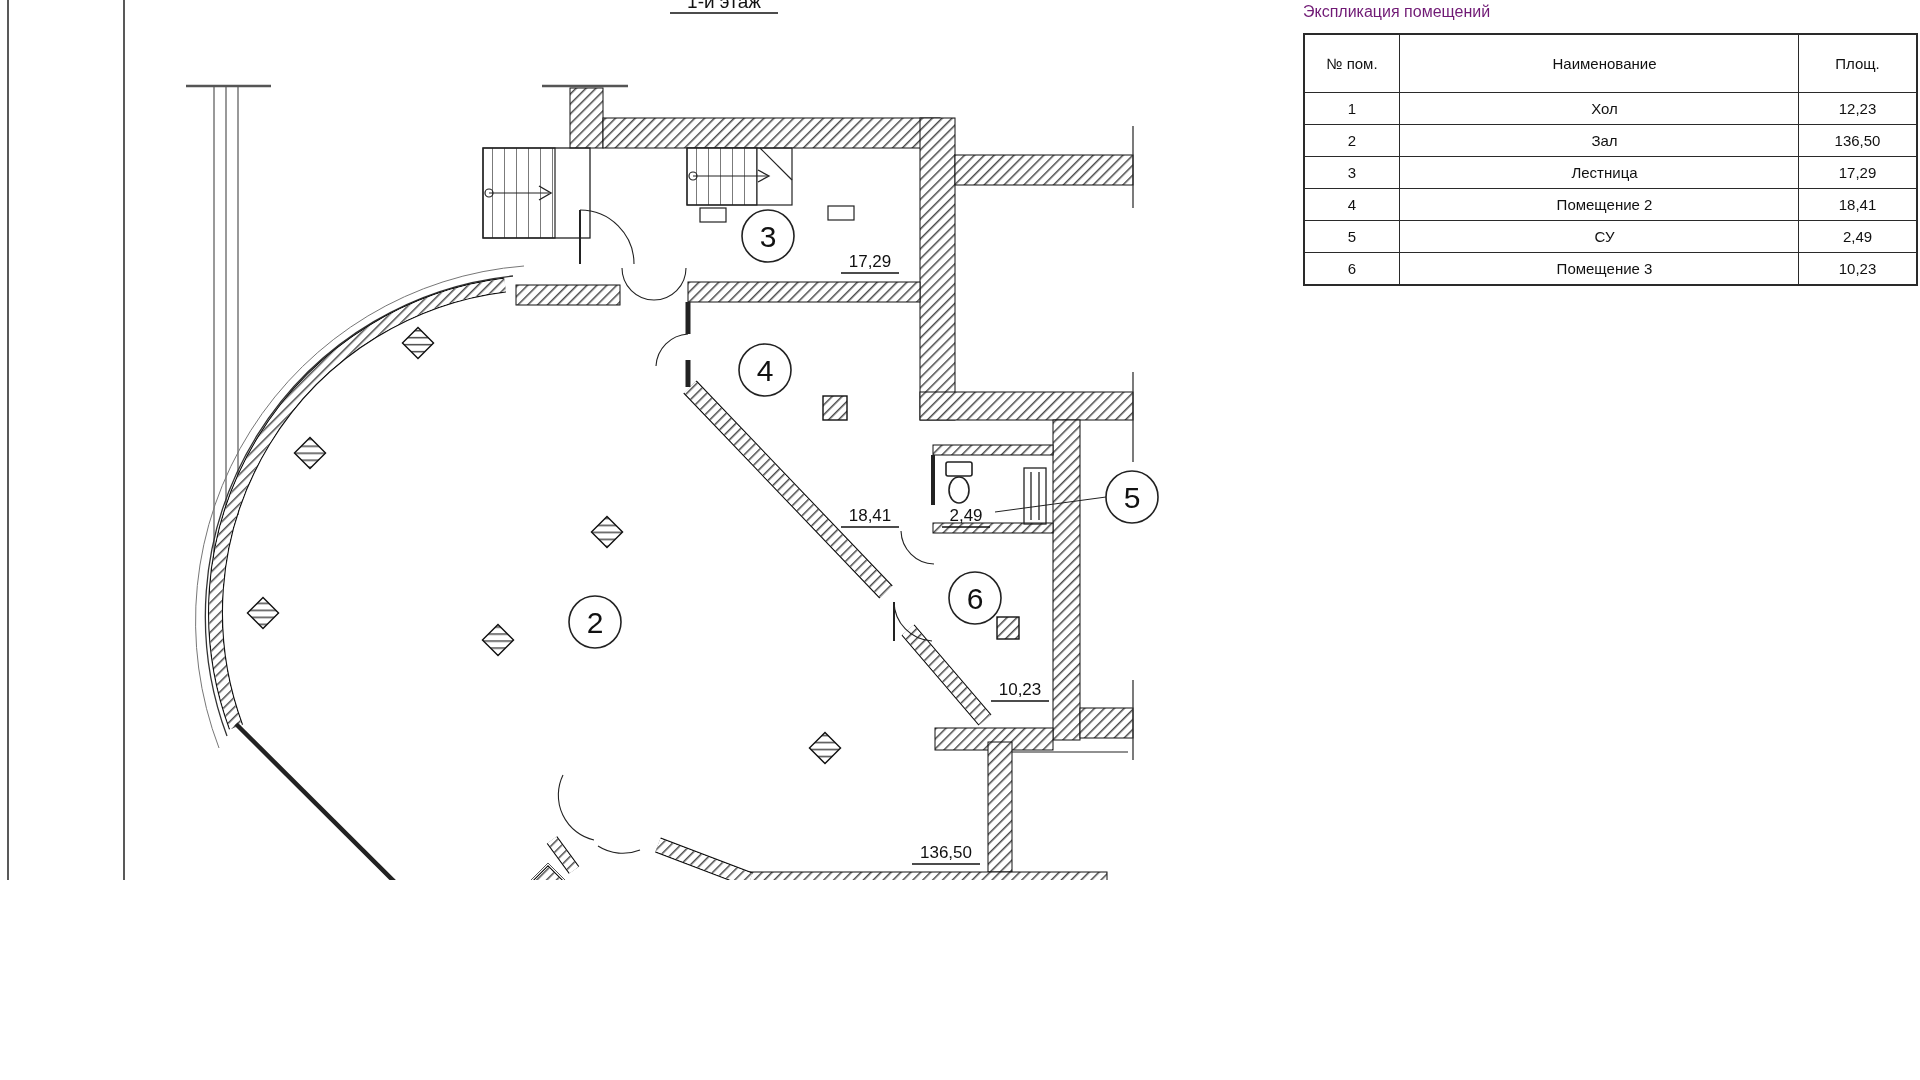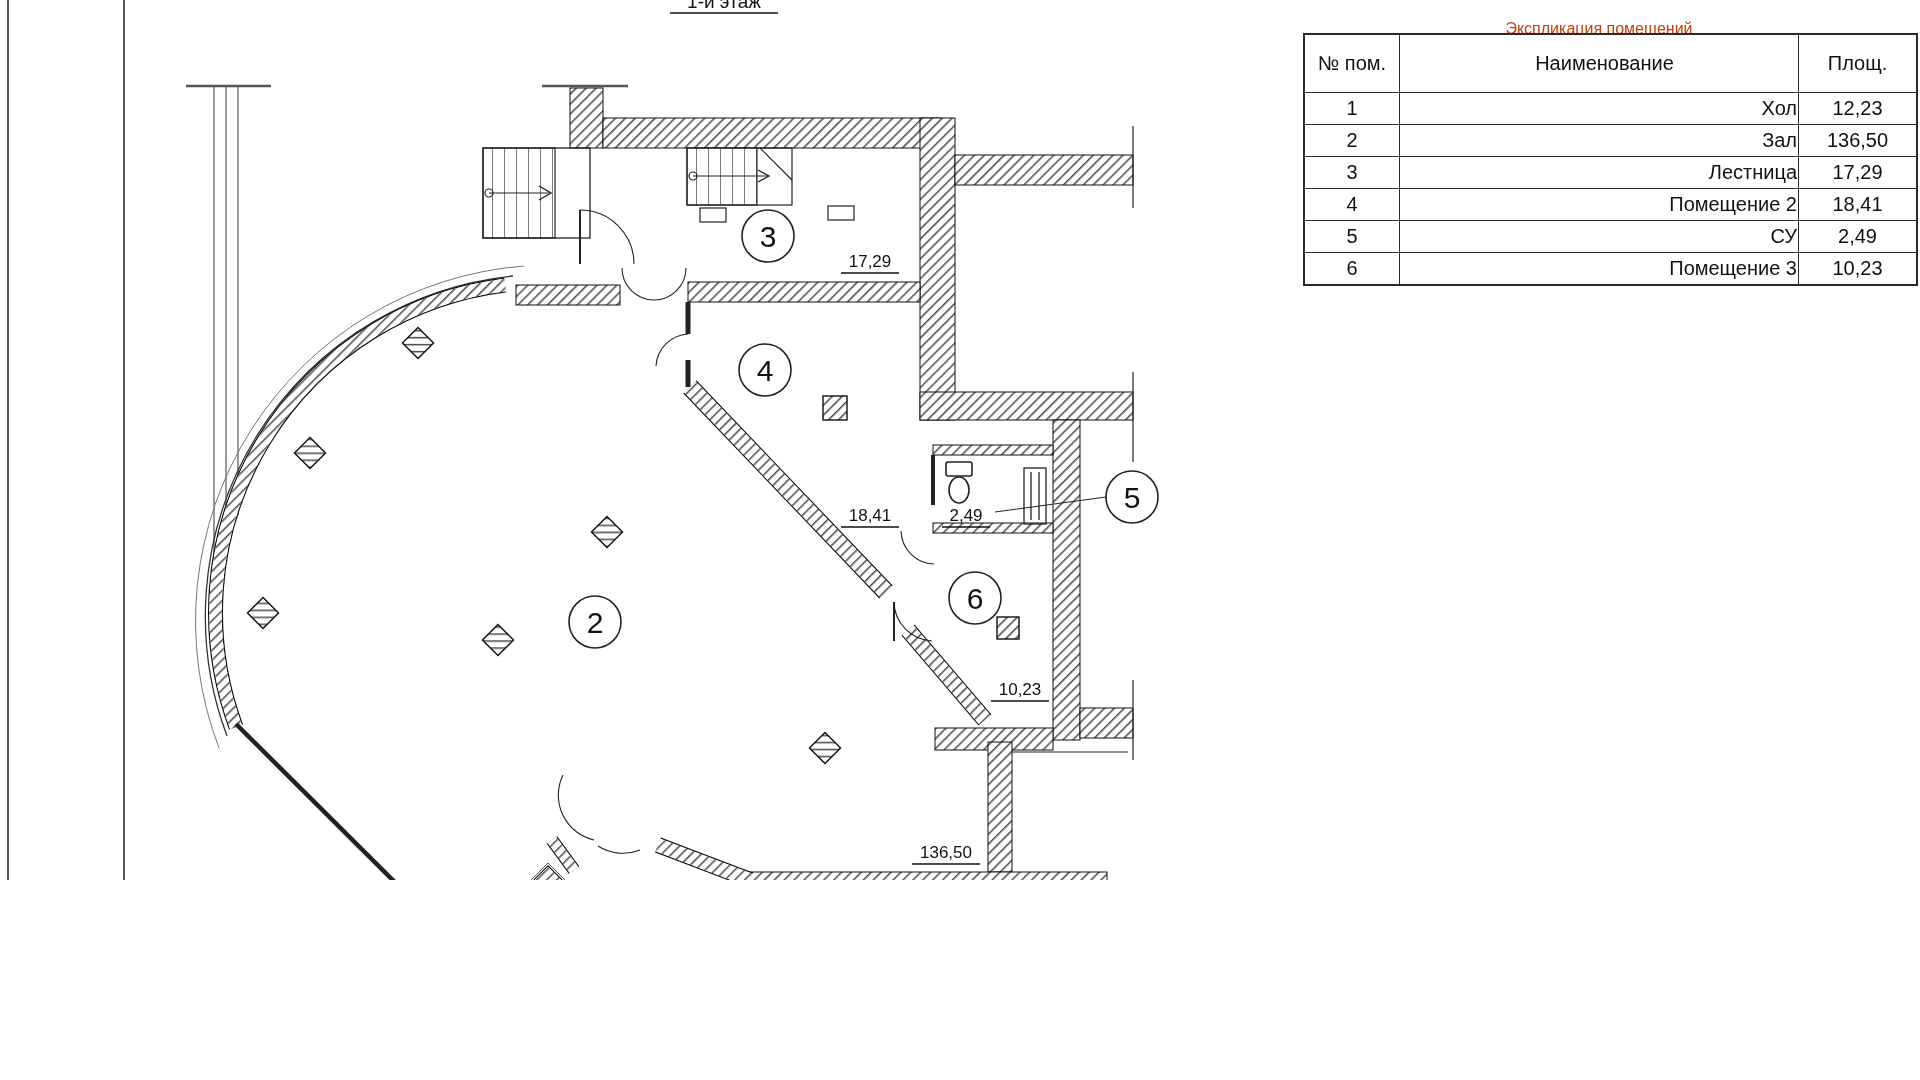--- a/index.html
+++ b/index.html
@@ -1,28 +1,28 @@
 <!DOCTYPE html>
 <html><head>
 <meta charset="utf-8">
 <style>
   html,body{margin:0;padding:0;background:#fff;}
   #stage{position:relative;width:1920px;height:880px;background:#ffffff;overflow:hidden;
          font-family:"Liberation Sans", sans-serif;color:#111;}
   #plan-svg{position:absolute;left:0;top:0;}
   
-  .expl-title{position:absolute;left:1303px;top:20px;width:592px;text-align:center;
-              font-size:16px;color:#c2410c;}
+  .expl-title{position:absolute;left:1303px;top:3px;width:592px;text-align:left;
+              font-size:16px;color:#701a75;}
   table.expl{position:absolute;left:1303px;top:33px;border-collapse:collapse;
-             table-layout:fixed;width:592px;background:#fff;font-size:20px;color:#111;}
+             table-layout:fixed;width:592px;background:#fff;font-size:15px;color:#111;}
   table.expl td,table.expl th{border:1px solid #2a2a2a;font-weight:normal;overflow:hidden;}
   table.expl th{height:55px;text-align:center;}
   table.expl td{height:29px;}
   .c-num{width:92px;text-align:center;}
-  .c-name{width:385px;text-align:right;padding-left:12px;}
+  .c-name{width:385px;text-align:center;padding-left:12px;}
   .c-area{width:115px;text-align:center;}
   table.expl{border:2px solid #2a2a2a;}
   
   text{font-family:"Liberation Sans", sans-serif;fill:#111;}
   .roomnum{font-size:30px;}
   .arealbl{font-size:17px;}
   .floortitle{font-size:19px;}
 </style>
 </head>
 <body>

